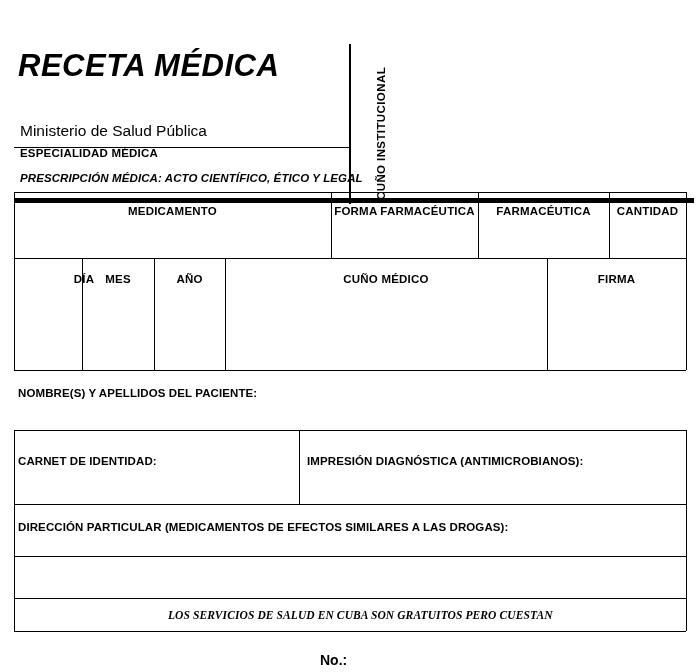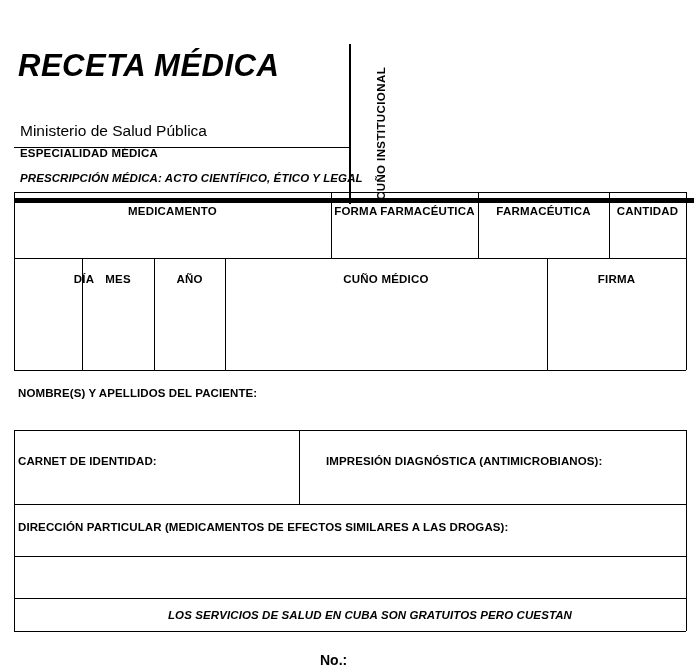--- a/index.html
+++ b/index.html
@@ -137,20 +137,21 @@
     letter-spacing: 0.1px;
     white-space: nowrap;
   }
   .footer-italic {
     position: absolute;
     font-size: 11.5px;
     font-weight: bold;
     font-style: italic;
     letter-spacing: 0.1px;
     white-space: nowrap;
+    font-family: Liberation Serif, serif;
   }
   .numero {
     position: absolute;
     font-size: 14px;
     font-weight: bold;
     white-space: nowrap;
   }
 </style>
 </head>
 <body>
@@ -211,21 +212,21 @@
   <div class="hl" style="left:14px; top:430px; width:672px;"></div>
 
   <div class="hl" style="left:14px; top:504px; width:672px;"></div>
   <div class="vl" style="left:14px; top:430px; height:74px;"></div>
   <div class="vl" style="left:686px; top:430px; height:74px;"></div>
   <div class="vl" style="left:299px; top:430px; height:74px;"></div>
 
   <div class="lbl" style="left:18px; top:455px;">CARNET DE IDENTIDAD:</div>
   <div style="position:absolute; left:16px; top:468px; width:282px; height:35px;"></div>
 
-  <div class="lbl" style="left:307px; top:455px;margin-left:19px;">IMPRESIÓN DIAGNÓSTICA (ANTIMICROBIANOS):</div>
+  <div class="lbl" style="left:307px; top:455px;">IMPRESIÓN DIAGNÓSTICA (ANTIMICROBIANOS):</div>
   <div style="position:absolute; left:301px; top:468px; width:384px; height:35px;"></div>
 
   <div class="hl" style="left:14px; top:556px; width:672px;"></div>
   <div class="hl" style="left:14px; top:598px; width:672px;"></div>
   <div class="vl" style="left:14px; top:504px; height:94px;"></div>
   <div class="vl" style="left:686px; top:504px; height:94px;"></div>
 
   <div class="lbl" style="left:18px; top:521px;">DIRECCIÓN PARTICULAR (MEDICAMENTOS DE EFECTOS SIMILARES A LAS DROGAS):</div>
   <div style="position:absolute; left:16px; top:558px; width:668px; height:39px;"></div>
 

